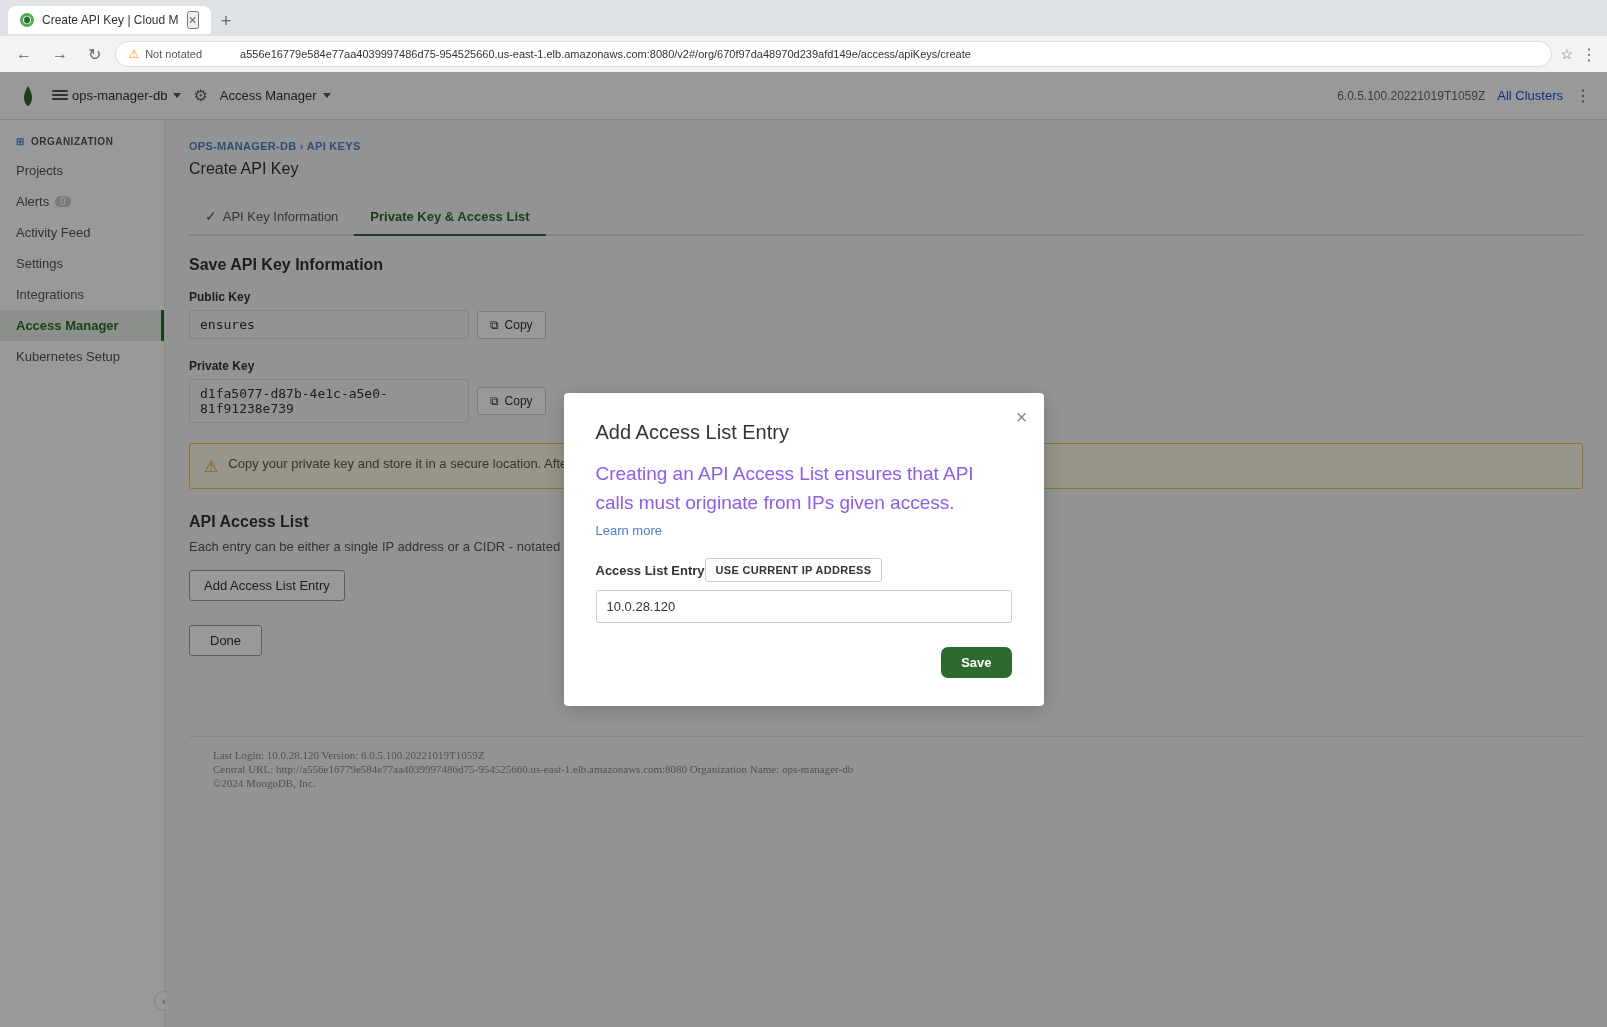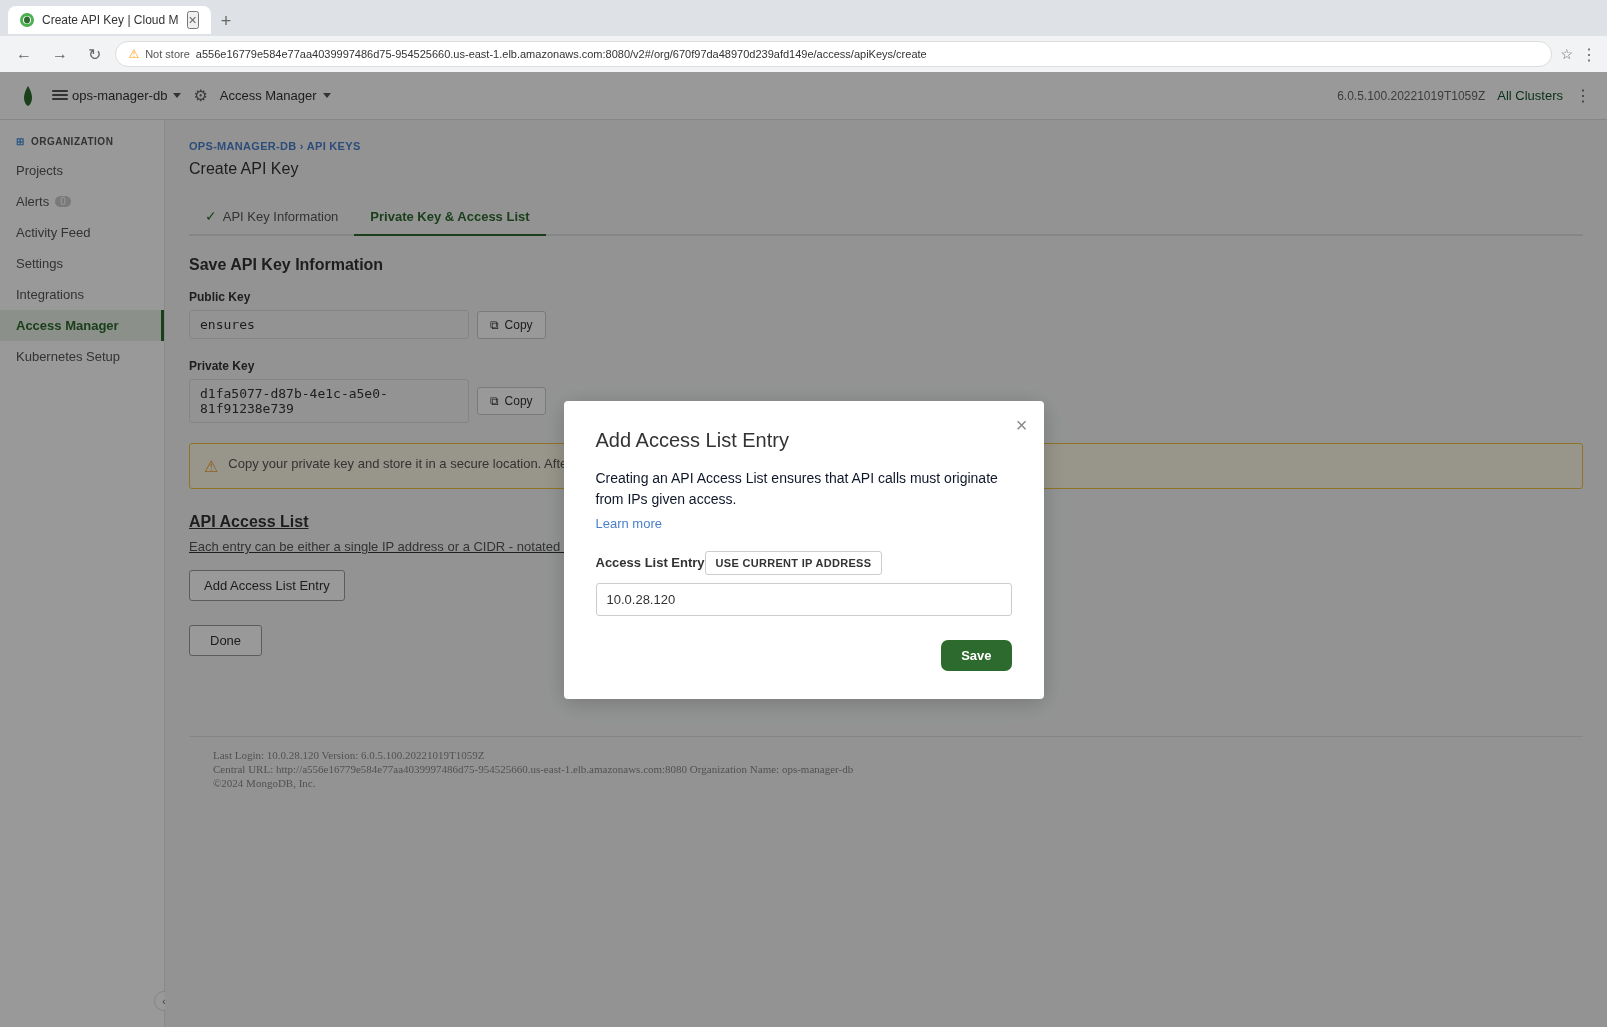--- a/index.html
+++ b/index.html
@@ -11,35 +11,35 @@
     .browser-tab { display: flex; align-items: center; background: #fff; border-radius: 8px 8px 0 0; padding: 0 12px; height: 28px; font-size: 12px; gap: 8px; min-width: 180px; }
     .browser-tab-favicon { width: 14px; height: 14px; background: #4caf50; border-radius: 50%; display: flex; align-items: center; justify-content: center; }
     .browser-tab-title { flex: 1; color: #333; font-size: 12px; white-space: nowrap; overflow: hidden; text-overflow: ellipsis; }
     .browser-tab-close { color: #666; font-size: 14px; cursor: pointer; line-height: 1; }
     .browser-tab-new { background: transparent; border: none; font-size: 18px; color: #666; cursor: pointer; padding: 0 6px; }
     .browser-nav-bar { display: flex; align-items: center; padding: 6px 10px; height: 36px; background: #f1f3f4; gap: 8px; }
     .browser-nav-btn { background: none; border: none; font-size: 16px; color: #666; cursor: pointer; padding: 2px 6px; border-radius: 4px; }
     .browser-nav-btn:disabled { color: #bbb; cursor: default; }
     .browser-address-bar { flex: 1; display: flex; align-items: center; background: #fff; border: 1px solid #ddd; border-radius: 20px; padding: 0 12px; height: 26px; gap: 6px; font-size: 12px; }
     .browser-address-warning { color: #f90; font-size: 12px; }
-    .browser-address-text { color: #333; font-size: 11px; flex: 1; white-space: nowrap; overflow: hidden; text-overflow: ellipsis; }
+    .browser-address-text { color: #333; font-size: 11px; flex: 1; white-space: nowrap; overflow: hidden; text-overflow: ellipsis; margin-left: 32px; }
     .browser-star-btn { background: none; border: none; font-size: 14px; color: #666; cursor: pointer; }
     .browser-menu-btn { background: none; border: none; font-size: 16px; color: #666; cursor: pointer; }
 
     
     .app { display: flex; flex-direction: column; height: calc(1027px - 72px); }
     .app-header { background: #fff; border-bottom: 1px solid #e0e0e0; height: 48px; display: flex; align-items: center; padding: 0 16px; gap: 12px; position: relative; z-index: 10; }
     .header-db-selector { display: flex; align-items: center; gap: 4px; font-size: 13px; color: #333; cursor: pointer; }
     .header-db-icon { width: 16px; height: 12px; display: inline-flex; flex-direction: column; gap: 2px; }
     .header-db-icon span { display: block; background: #555; height: 2px; border-radius: 1px; }
     .header-settings-btn { background: none; border: none; font-size: 16px; color: #666; cursor: pointer; }
     .header-access-manager { display: flex; align-items: center; gap: 4px; font-size: 13px; color: #333; cursor: pointer; }
     .header-spacer { flex: 1; }
     .header-version { font-size: 12px; color: #666; }
-    .header-clusters { font-size: 13px; color: #14532d; }
+    .header-clusters { font-size: 13px; color: #1d4ed8; }
 
     
     .content-wrapper { display: flex; flex: 1; overflow: hidden; }
 
     
     .sidebar { width: 165px; background: #fff; border-right: 1px solid #e5e5e5; display: flex; flex-direction: column; padding: 16px 0; flex-shrink: 0; }
     .sidebar-org-label { font-size: 10px; font-weight: 700; color: #555; padding: 0 16px 8px; letter-spacing: 0.5px; display: flex; align-items: center; gap: 6px; }
     .sidebar-item { padding: 8px 16px; font-size: 13px; color: #555; cursor: pointer; display: flex; align-items: center; gap: 6px; }
     .sidebar-item.active { background: #e8f0e8; color: #2d6a2d; font-weight: 600; border-right: 3px solid #2d6a2d; }
     .sidebar-item .badge { background: #ccc; color: #fff; border-radius: 10px; padding: 0 5px; font-size: 10px; }
@@ -62,39 +62,39 @@
     .field-label { font-size: 12px; font-weight: 600; color: #333; margin-bottom: 6px; }
     .field-row { display: flex; align-items: center; gap: 8px; }
     .field-value { background: #f5f6f7; border: 1px solid #ddd; border-radius: 3px; padding: 6px 10px; font-size: 13px; color: #333; font-family: monospace; flex: 1; max-width: 280px; }
     .copy-btn { display: flex; align-items: center; gap: 6px; padding: 6px 12px; border: 1px solid #ccc; border-radius: 3px; background: #fff; font-size: 12px; color: #333; cursor: pointer; }
 
     
     .warning-banner { background: #fef9e7; border: 1px solid #f0c040; border-radius: 3px; padding: 12px 14px; display: flex; align-items: flex-start; gap: 10px; margin-bottom: 24px; font-size: 13px; color: #555; }
     .warning-icon { color: #f0a030; font-size: 16px; flex-shrink: 0; margin-top: 1px; }
 
     
-    .access-list-section { margin-top: 8px; text-decoration: underline; }
+    .access-list-section { margin-top: 8px; }
     .access-list-title { font-size: 16px; font-weight: 600; color: #333; margin-bottom: 8px; }
     .access-list-desc { font-size: 13px; color: #555; margin-bottom: 16px; }
     .add-entry-btn { padding: 7px 14px; border: 1px solid #999; border-radius: 3px; background: #fff; font-size: 13px; color: #333; cursor: pointer; }
 
     .done-btn-row { margin-top: 24px; }
     .done-btn { padding: 7px 20px; border: 1px solid #999; border-radius: 3px; background: #fff; font-size: 13px; color: #333; cursor: pointer; }
 
     
     .footer { padding: 12px 24px; font-size: 11px; color: #888; background: #f5f6f7; border-top: 1px solid #e0e0e0; font-family: Liberation Serif, serif; }
     .footer div { margin-bottom: 2px; }
 
     
     .overlay { position: fixed; top: 72px; left: 0; right: 0; bottom: 0; background: rgba(0,0,0,0.4); z-index: 100; display: flex; align-items: center; justify-content: center; }
 
     
     .modal { background: #fff; border-radius: 4px; box-shadow: 0 4px 24px rgba(0,0,0,0.2); width: 480px; padding: 28px 32px; position: relative; }
     .modal-title { font-size: 20px; font-weight: 500; color: #333; margin-bottom: 16px; }
-    .modal-desc { font-size: 14px; color: #0f172a; margin-bottom: 6px; line-height: 1.5; }
+    .modal-desc { font-size: 19px; color: #8b5cf6; margin-bottom: 6px; line-height: 1.5; }
     .modal-learn-more { font-size: 13px; color: #4a7fcb; cursor: pointer; text-decoration: none; margin-bottom: 20px; display: block; }
     .modal-close { position: absolute; top: 14px; right: 16px; background: none; border: none; font-size: 20px; color: #888; cursor: pointer; line-height: 1; }
     .modal-field-row { display: flex; align-items: center; justify-content: flex-start; margin-bottom: 8px; }
     .modal-field-label { font-size: 13px; font-weight: 600; color: #333; }
     .modal-use-ip-btn { padding: 5px 10px; border: 1px solid #ccc; border-radius: 3px; background: #fff; font-size: 11px; font-weight: 600; color: #333; cursor: pointer; letter-spacing: 0.3px; }
     .modal-input { width: 100%; border: 1px solid #ccc; border-radius: 3px; padding: 8px 10px; font-size: 13px; color: #333; outline: none; margin-bottom: 24px; }
     .modal-actions { display: flex; justify-content: flex-end; }
     .modal-save-btn { padding: 8px 20px; background: #2d6a2d; border: none; border-radius: 7px; color: #fff; font-size: 13px; font-weight: 600; cursor: pointer; }
 
     .chevron-down { display: inline-block; width: 0; height: 0; border-left: 4px solid transparent; border-right: 4px solid transparent; border-top: 5px solid #555; margin-left: 2px; vertical-align: middle; }
@@ -115,21 +115,21 @@
       <button class="browser-tab-close">×</button>
     </div>
     <button class="browser-tab-new">+</button>
   </div>
   <div class="browser-nav-bar">
     <button class="browser-nav-btn">←</button>
     <button class="browser-nav-btn">→</button>
     <button class="browser-nav-btn">↻</button>
     <div class="browser-address-bar">
       <span class="browser-address-warning">⚠</span>
-      <span style="color:#555; font-size:11px;">Not store</span>
+      <span style="color:#555; font-size:11px;">Not notated</span>
       <span class="browser-address-text">a556e16779e584e77aa4039997486d75-954525660.us-east-1.elb.amazonaws.com:8080/v2#/org/670f97da48970d239afd149e/access/apiKeys/create</span>
     </div>
     <button class="browser-star-btn">☆</button>
     <button class="browser-menu-btn">⋮</button>
   </div>
 </div>
 
 <div class="app">
 
   <div class="app-header">

